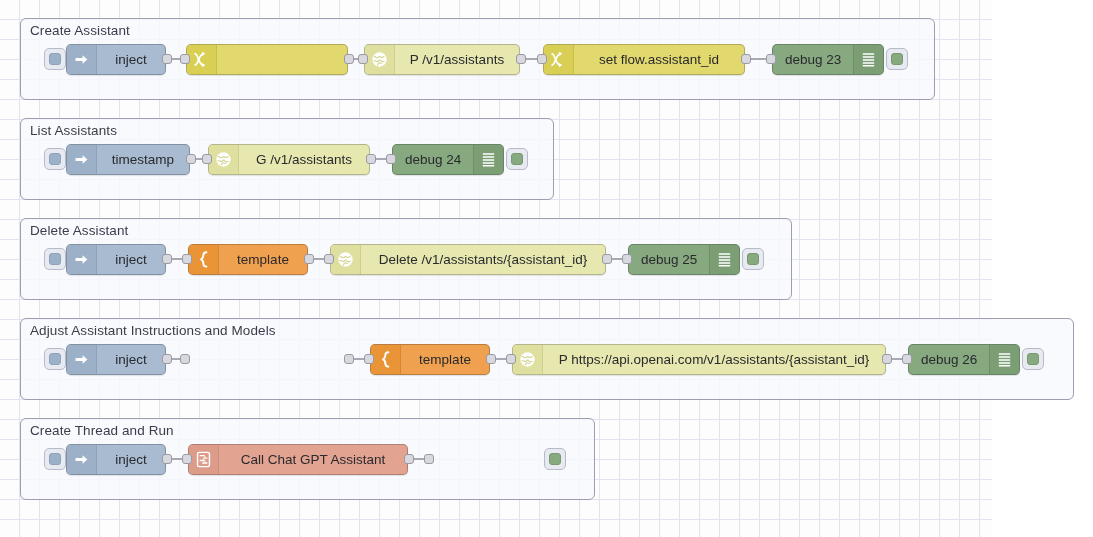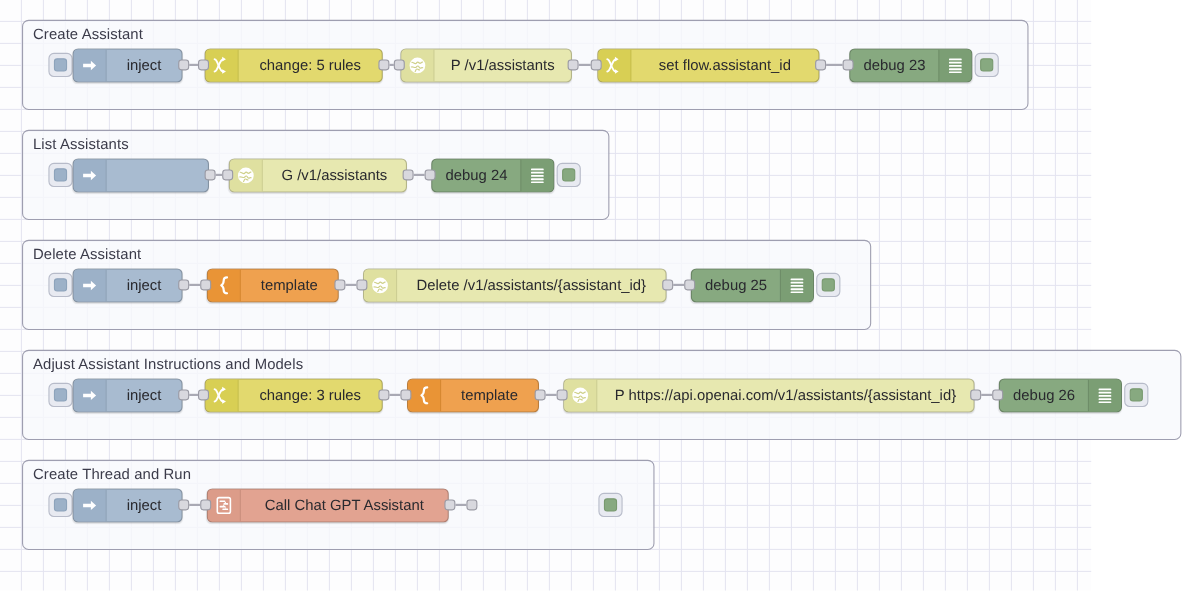--- a/index.html
+++ b/index.html
@@ -154,21 +154,20 @@
     <div class="wire" style="left: 172px; width: 8px; top: 58px;"></div>
     <div class="node n-change" style="left: 186px; top: 44px; width: 162px;">
       <div class="icon-box">
         <svg class="gi" width="17" height="17" viewBox="0 0 20 20">
           <path d="M2.5 3.3 C6 3.3 7 16.5 11.5 16.5" stroke="#ffffff" stroke-width="2.1" fill="none" stroke-linecap="round"></path>
           <path d="M2.5 16.5 C6 16.5 7.4 3.3 11.8 3.3" stroke="#ffffff" stroke-width="2.1" fill="none" stroke-linecap="round"></path>
           <path d="M10.6 0.8 l4 2.5 -4 2.5 z" fill="#ffffff"></path>
           <path d="M10.6 14 l4 2.5 -4 2.5 z" fill="#ffffff"></path>
         </svg>
       </div>
-      <div class="label">change: 5 rules</div>
     </div>
     <div class="port" style="left: 180px; top: 54px;"></div>
     <div class="port" style="left: 344px; top: 54px;"></div>
     <div class="wire" style="left: 354px; width: 4px; top: 58px;"></div>
     <div class="node n-http" style="left: 364px; top: 44px; width: 156px;">
       <div class="icon-box">
         <svg class="gi" width="17" height="17" viewBox="0 0 20 20">
           <circle cx="10" cy="10" r="8.4" fill="#ffffff"></circle>
           <path d="M4 6.6 c2 .4 2.6 1.7 4 1.4 1.2-.3 1-1.7 2.4-1.6 1.2.1 1.3 1.5 2.6 1.3 1-.2 1.2-1.4 2.4-1.2 M3.4 11.6 c2.2-.6 3 .9 4.6 .6 1.4-.3 1.1-1.9 2.6-1.6 1.3 .3 .9 2 2.3 2.2 1 .2 1.6-.8 2.7-.4 M7.6 16.4 c.8-1 .4-2.3 1.8-2.6 1.3-.3 1.6 1.1 2.8 1" stroke="#cfd08a" stroke-width="1.25" fill="none" stroke-linecap="round"></path>
         </svg>
@@ -215,20 +214,21 @@
     </div>
     <div class="inject-btn" style="left: 44px; top: 148px;">
       <i></i>
     </div>
     <div class="node n-inject" style="left: 66px; top: 144px; width: 124px;">
       <div class="icon-box">
         <svg class="gi" width="17" height="17" viewBox="0 0 20 20">
           <path d="M3 8.2 h8.3 V5 l5.6 5 -5.6 5 v-3.2 H3 z" fill="#ffffff"></path>
         </svg>
       </div>
+      <div class="label">timestamp</div>
     </div>
     <div class="port" style="left: 186px; top: 154px;"></div>
     <div class="wire" style="left: 196px; width: 6px; top: 158px;"></div>
     <div class="node n-http" style="left: 208px; top: 144px; width: 162px;">
       <div class="icon-box">
         <svg class="gi" width="17" height="17" viewBox="0 0 20 20">
           <circle cx="10" cy="10" r="8.4" fill="#ffffff"></circle>
           <path d="M4 6.6 c2 .4 2.6 1.7 4 1.4 1.2-.3 1-1.7 2.4-1.6 1.2.1 1.3 1.5 2.6 1.3 1-.2 1.2-1.4 2.4-1.2 M3.4 11.6 c2.2-.6 3 .9 4.6 .6 1.4-.3 1.1-1.9 2.6-1.6 1.3 .3 .9 2 2.3 2.2 1 .2 1.6-.8 2.7-.4 M7.6 16.4 c.8-1 .4-2.3 1.8-2.6 1.3-.3 1.6 1.1 2.8 1" stroke="#cfd08a" stroke-width="1.25" fill="none" stroke-linecap="round"></path>
         </svg>
       </div>
@@ -321,31 +321,20 @@
     <div class="node n-inject" style="left: 66px; top: 344px; width: 100px;">
       <div class="icon-box">
         <svg class="gi" width="17" height="17" viewBox="0 0 20 20">
           <path d="M3 8.2 h8.3 V5 l5.6 5 -5.6 5 v-3.2 H3 z" fill="#ffffff"></path>
         </svg>
       </div>
       <div class="label">inject</div>
     </div>
     <div class="port" style="left: 162px; top: 354px;"></div>
     <div class="wire" style="left: 172px; width: 8px; top: 358px;"></div>
-    <div class="node n-change" style="left: 186px; top: 344px; width: 162px;">
-      <div class="icon-box">
-        <svg class="gi" width="17" height="17" viewBox="0 0 20 20">
-          <path d="M2.5 3.3 C6 3.3 7 16.5 11.5 16.5" stroke="#ffffff" stroke-width="2.1" fill="none" stroke-linecap="round"></path>
-          <path d="M2.5 16.5 C6 16.5 7.4 3.3 11.8 3.3" stroke="#ffffff" stroke-width="2.1" fill="none" stroke-linecap="round"></path>
-          <path d="M10.6 0.8 l4 2.5 -4 2.5 z" fill="#ffffff"></path>
-          <path d="M10.6 14 l4 2.5 -4 2.5 z" fill="#ffffff"></path>
-        </svg>
-      </div>
-      <div class="label">change: 3 rules</div>
-    </div>
     <div class="port" style="left: 180px; top: 354px;"></div>
     <div class="port" style="left: 344px; top: 354px;"></div>
     <div class="wire" style="left: 354px; width: 10px; top: 358px;"></div>
     <div class="node n-template" style="left: 370px; top: 344px; width: 120px;">
       <div class="icon-box">
         <svg class="gi" width="17" height="17" viewBox="0 0 20 20">
           <path d="M13.4 1.4 c-3.2 0 -3.6 1.6 -3.6 3.6 0 2.2 -.4 3.7 -2.6 4.9 2.2 1.2 2.6 2.7 2.6 4.9 0 2 .4 3.6 3.6 3.6" stroke="#ffffff" stroke-width="2.3" fill="none" stroke-linecap="round" stroke-linejoin="round"></path>
         </svg>
       </div>
       <div class="label">template</div>

